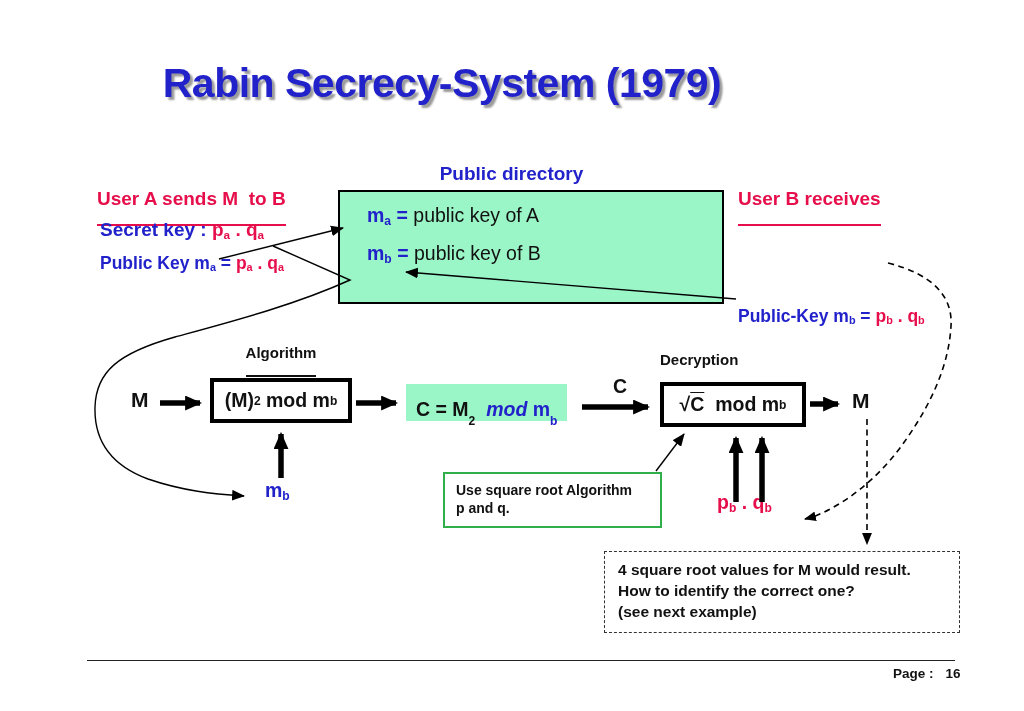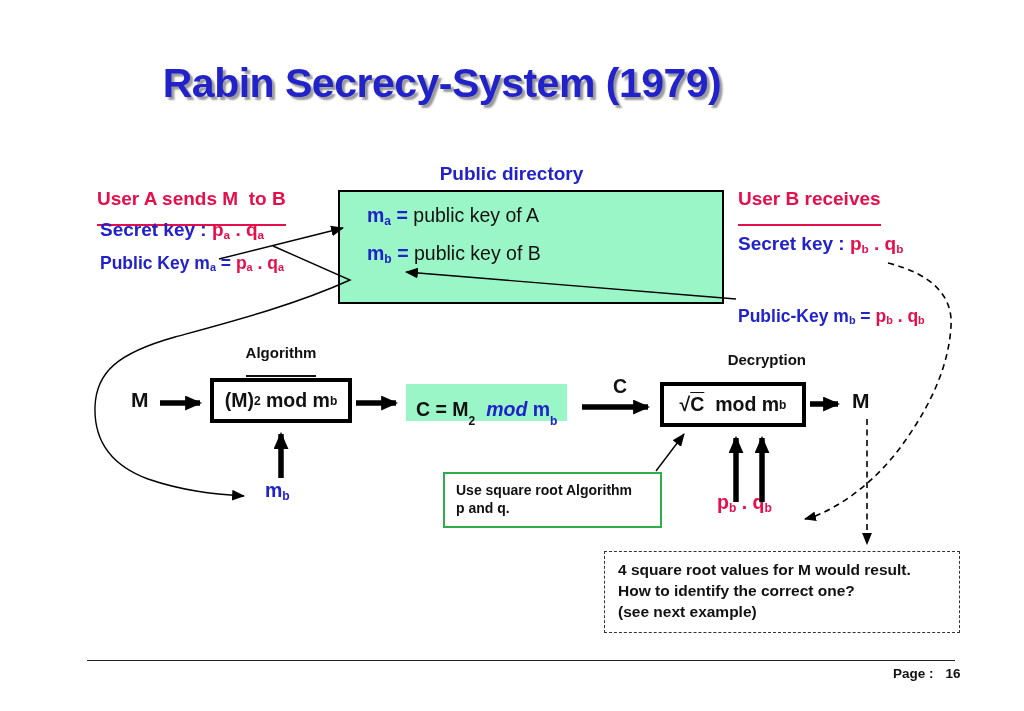--- a/index.html
+++ b/index.html
@@ -35,21 +35,21 @@
   .pd-box{left:338px;top:190px;width:386px;height:114px;background:var(--mint);border:2px solid #000;box-sizing:border-box;}
   .pd-row{position:absolute;left:27px;font-size:19.5px;font-weight:700;}
   .pd-row-a{top:12px;}
   .pd-row-b{top:50px;}
 
   .ub-head{left:738px;top:188px;font-size:19px;font-weight:700;color:var(--red);}
   .ub-secret{left:738px;top:233px;font-size:19px;font-weight:700;}
   .ub-public{left:738px;top:306px;font-size:17.5px;font-weight:700;}
 
   .enc-label{left:210px;top:344px;width:142px;text-align:center;font-size:15px;font-weight:700;}
-  .dec-label{left:660px;top:351px;width:146px;text-align:right;font-size:15px;font-weight:700;}
+  .dec-label{left:660px;top:351px;width:146px;text-align:left;font-size:15px;font-weight:700;}
   .proc-box{
     border:4.5px solid #000;background:#fff;box-sizing:border-box;
     display:flex;align-items:center;justify-content:center;
     font-size:19.5px;font-weight:700;
   }
   .enc-box{left:210px;top:378px;width:142px;height:45px;}
   .dec-box{left:660px;top:382px;width:146px;height:45px;}
   .m-in{left:131px;top:388px;font-size:21px;font-weight:700;}
   .m-out{left:852px;top:389px;font-size:21px;font-weight:700;}
   .c-label{left:613px;top:375px;font-size:19.5px;font-weight:700;}
@@ -88,21 +88,20 @@
   <div class="abs ua-secret pre"><span class="c-blue">Secret key : </span><span class="c-red">p</span><sub class="c-red">a</sub><span class="c-red"> . </span><span class="c-red">q</span><sub class="c-red">a</sub></div>
   <div class="abs ua-public pre"><span class="c-blue">Public Key m</span><sub class="c-blue">a</sub><span class="c-blue"> = </span><span class="c-red">p</span><sub class="c-red">a</sub><span class="c-red"> . </span><span class="c-red">q</span><sub class="c-red">a</sub></div>
 
   <div class="abs pd-head"><span class="u pre">Public directory</span></div>
   <div class="abs pd-box">
     <div class="pd-row pd-row-a pre"><span class="c-blue">m</span><sub class="c-blue">a</sub><span class="c-blue"> = </span><span class="rg">public key of A</span></div>
     <div class="pd-row pd-row-b pre"><span class="c-blue">m</span><sub class="c-blue">b</sub><span class="c-blue"> = </span><span class="rg">public key of B</span></div>
   </div>
 
   <div class="abs ub-head"><span class="u pre">User B receives</span></div>
-  <div class="abs ub-secret pre"><span class="c-blue">Secret key : </span><span class="c-red">p</span><sub class="c-red">b</sub><span class="c-red"> . </span><span class="c-red">q</span><sub class="c-red">b</sub></div>
   <div class="abs ub-public pre"><span class="c-blue">Public-Key m</span><sub class="c-blue">b</sub><span class="c-blue"> = </span><span class="c-red">p</span><sub class="c-red">b</sub><span class="c-red"> . </span><span class="c-red">q</span><sub class="c-red">b</sub></div>
 
   <div class="abs enc-label"><span class="u pre">Algorithm</span></div>
   <div class="abs m-in pre">M</div>
   <div class="abs proc-box enc-box pre"><span>(M)</span><sup>2</sup><span> mod m</span><sub>b</sub></div>
   <div class="abs enc-key pre"><span class="c-blue">m</span><sub class="c-blue">b</sub></div>
 
   <div class="abs cipher-hl pre"><span>C = M</span><sup>2</sup><span>  </span><span class="c-blue it">mod </span><span class="c-blue">m</span><sub class="c-blue">b</sub></div>
   <div class="abs c-label pre">C</div>
 

